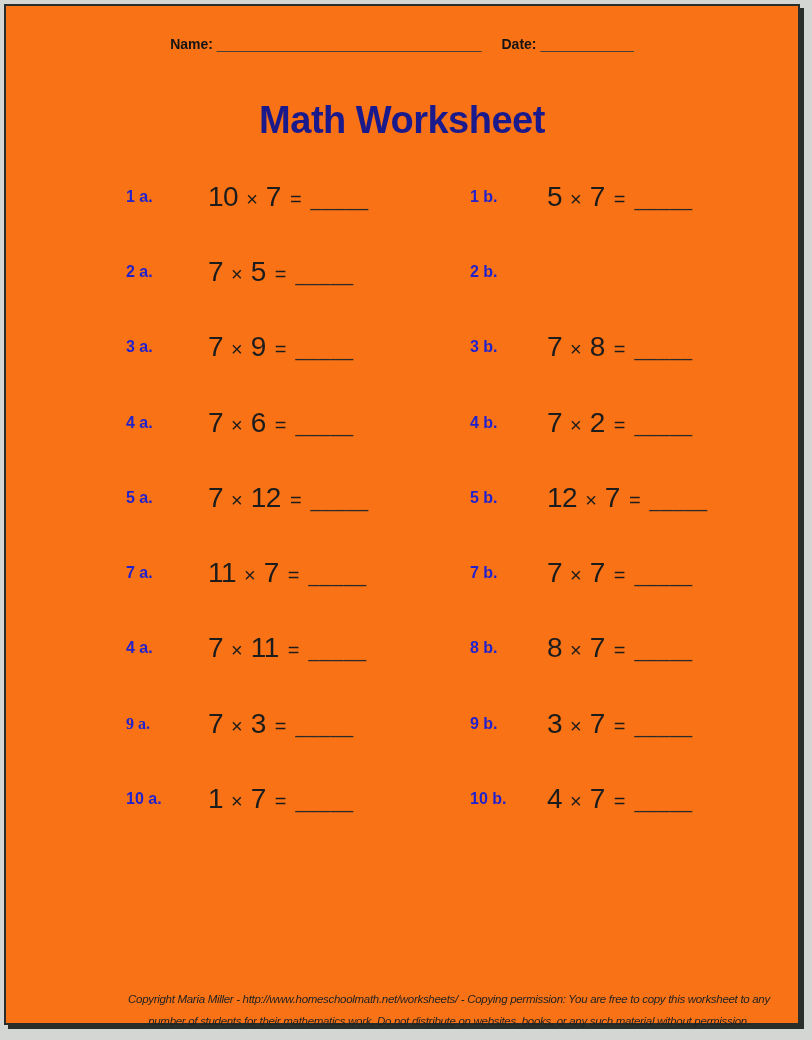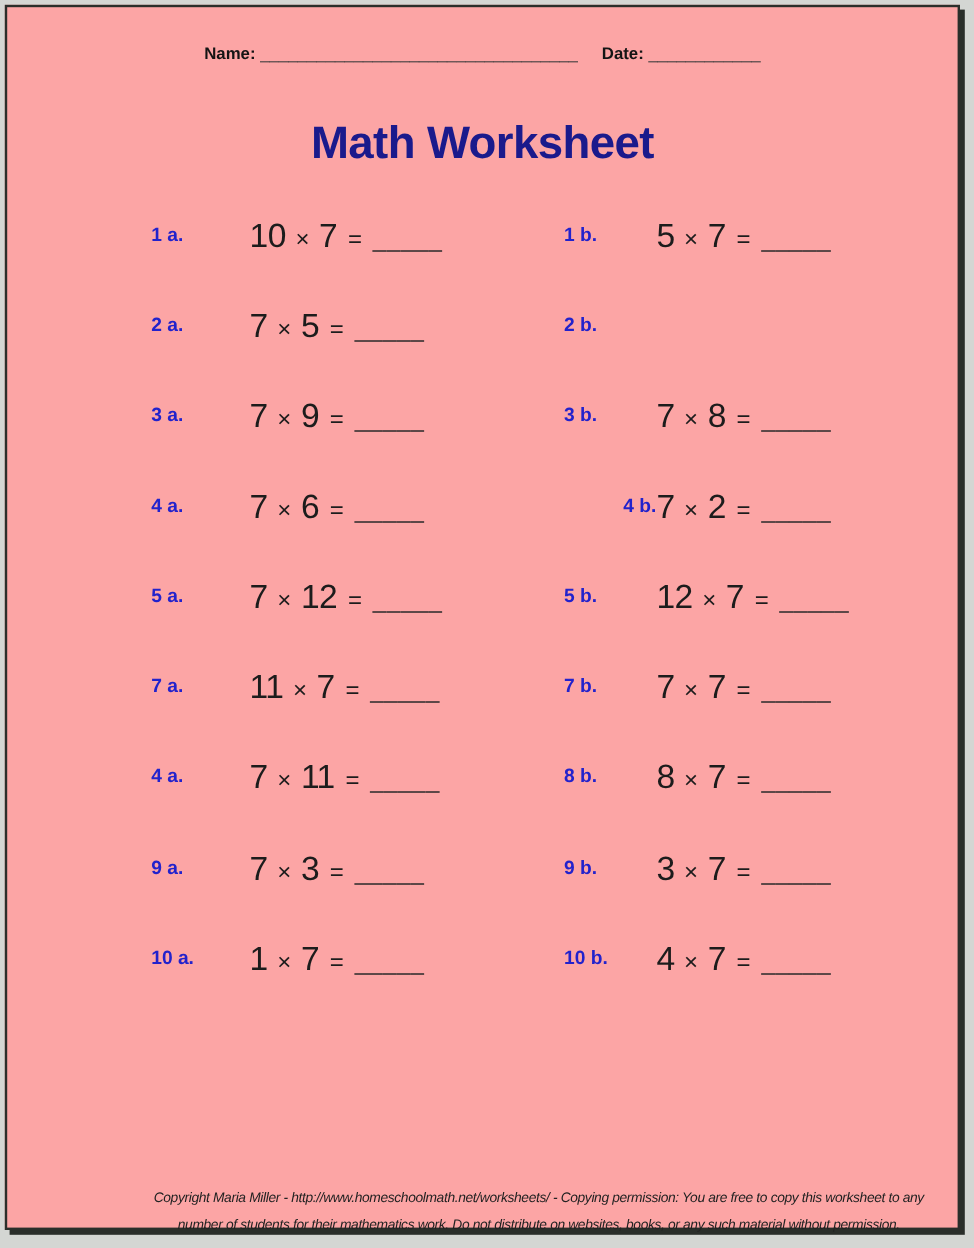--- a/index.html
+++ b/index.html
@@ -13,21 +13,21 @@
     background: #d4d6d3;
     font-family: "Liberation Sans", sans-serif;
     overflow: hidden;
   }
   .page {
     position: absolute;
     left: 4px;
     top: 4px;
     width: 792px;
     height: 1017px;
-    background: #fca5a5;
+    background: #f97316;
     border: 2px solid #2a2e2a;
     box-shadow: 4px 4px 0 0 #2a2e2a;
   }
   
   .header-row {
     position: absolute;
     top: 30px;
     left: 0;
     width: 100%;
     text-align: center;
@@ -160,21 +160,21 @@
     <span class="col-prob-b prob">
       <span class="num">7</span><span class="times">×</span><span class="num">8</span><span class="eq">=</span><span class="blank">_____</span>
     </span>
   </div>
 
   <div class="row">
     <span class="col-label-a plabel" style="color: rgb(34, 34, 204);">4 a.</span>
     <span class="col-prob-a prob">
       <span class="num">7</span><span class="times">×</span><span class="num">6</span><span class="eq">=</span><span class="blank">_____</span>
     </span>
-    <span class="col-label-b plabel" style="color: rgb(34, 34, 204); text-align: right;">4 b.</span>
+    <span class="col-label-b plabel" style="color: rgb(34, 34, 204);">4 b.</span>
     <span class="col-prob-b prob">
       <span class="num">7</span><span class="times">×</span><span class="num">2</span><span class="eq">=</span><span class="blank">_____</span>
     </span>
   </div>
 
   <div class="row">
     <span class="col-label-a plabel" style="color: rgb(34, 34, 204);">5 a.</span>
     <span class="col-prob-a prob">
       <span class="num">7</span><span class="times">×</span><span class="num">12</span><span class="eq">=</span><span class="blank">_____</span>
     </span>
@@ -201,21 +201,21 @@
     <span class="col-prob-a prob">
       <span class="num">7</span><span class="times">×</span><span class="num">11</span><span class="eq">=</span><span class="blank">_____</span>
     </span>
     <span class="col-label-b plabel" style="color: rgb(34, 34, 204);">8 b.</span>
     <span class="col-prob-b prob">
       <span class="num">8</span><span class="times">×</span><span class="num">7</span><span class="eq">=</span><span class="blank">_____</span>
     </span>
   </div>
 
   <div class="row">
-    <span class="col-label-a plabel" style="color: rgb(34, 34, 204);">9 a.</span>
+    <span class="col-label-a plabel" style="color: rgb(34, 34, 204); font-family: Liberation Serif, serif;">9 a.</span>
     <span class="col-prob-a prob">
       <span class="num">7</span><span class="times">×</span><span class="num">3</span><span class="eq">=</span><span class="blank">_____</span>
     </span>
     <span class="col-label-b plabel" style="color: rgb(34, 34, 204);">9 b.</span>
     <span class="col-prob-b prob">
       <span class="num">3</span><span class="times">×</span><span class="num">7</span><span class="eq">=</span><span class="blank">_____</span>
     </span>
   </div>
 
   <div class="row">

